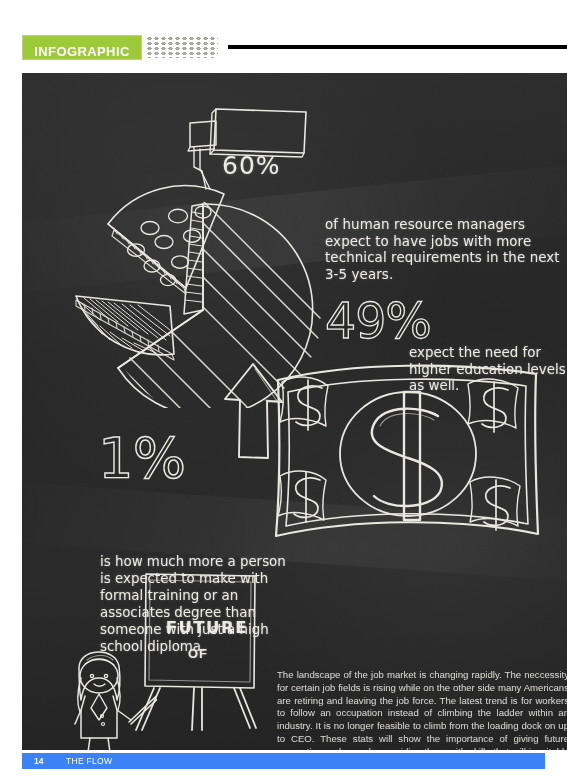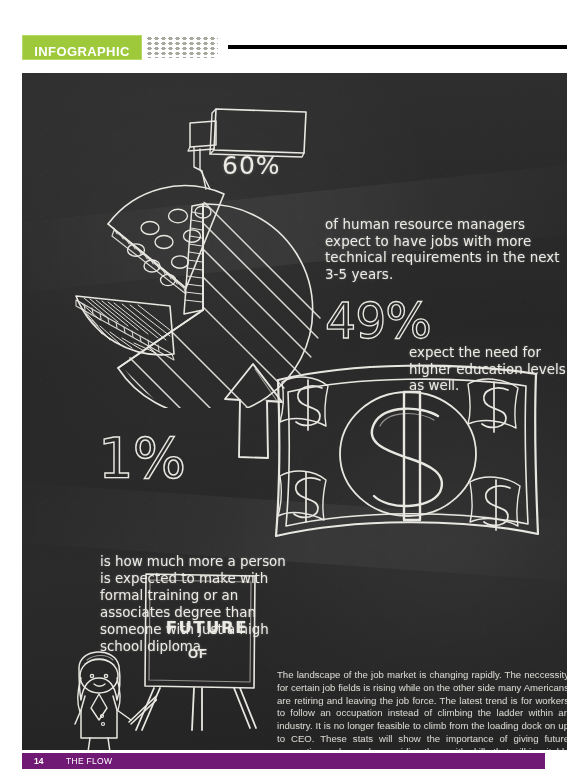--- a/index.html
+++ b/index.html
@@ -94,21 +94,21 @@
 
   .para{
     position:absolute;left:255px;top:596px;width:292px;
     font-size:9.6px;line-height:12.8px;color:#d6d4ce;
     font-family:"Liberation Sans", sans-serif;
     text-align:justify;
     text-shadow:0 0 1px rgba(255,255,255,.18);
   }
 
   
-  .footer{position:absolute;left:22px;top:753px;width:523px;height:16px;background:#701a75;}
+  .footer{position:absolute;left:22px;top:753px;width:523px;height:16px;background:#3b82f6;}
   .footer .pg{position:absolute;left:12px;top:3px;color:#fff;font-size:8.5px;font-weight:bold;}
   .footer .nm{position:absolute;left:44px;top:3px;color:#fff;font-size:8.5px;font-weight:normal;letter-spacing:.3px;}
 
   svg{display:block;}
   .s{fill:none;stroke:#e9e7e1;stroke-linecap:round;stroke-linejoin:round;}
 </style>
 </head>
 <body>
 
 <div class="page">

